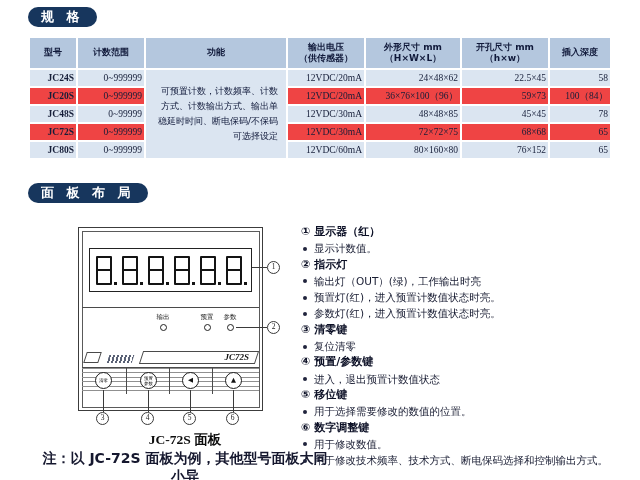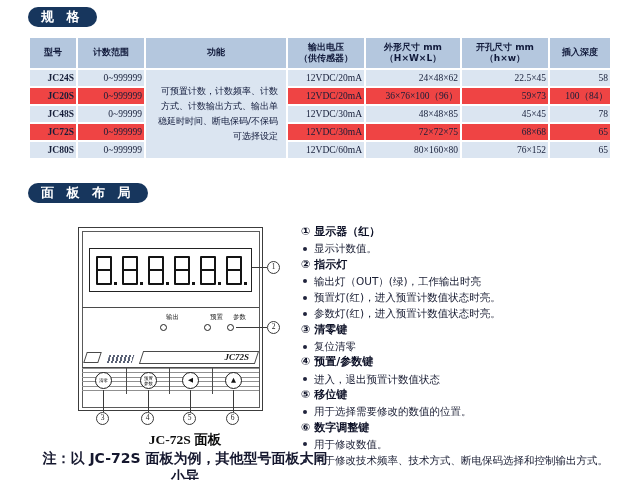--- a/index.html
+++ b/index.html
@@ -71,21 +71,21 @@
     height:2.5px;margin-top:-1.25px;background:#141414;
   }
   .digit::before{
     content:"";position:absolute;right:-7px;bottom:-2px;
     width:3px;height:3px;background:#141414;
   }
   .hline{position:absolute;background:#4a4a4a;height:1px;}
   #sep1{left:3px;right:3px;top:79px;}
   #sep2{left:3px;right:3px;top:139px;}
 
-  .indicator{position:absolute;width:32px;text-align:right;top:86px;}
+  .indicator{position:absolute;width:32px;text-align:center;top:86px;}
   .ind-label{font-size:6.5px;color:#222;line-height:7px;}
   .ind-lamp{
     width:7px;height:7px;border:1px solid #222;border-radius:50%;
     margin:3px auto 0 auto;background:#fff;box-sizing:border-box;
   }
   #ind-0{left:68px;}  #ind-1{left:112px;}  #ind-2{left:135px;}
 
   
   #logo-strip{position:absolute;left:0;top:122px;width:185px;height:16px;}
   .para{border:1px solid #4a4a4a;transform:skewX(-18deg);position:absolute;box-sizing:border-box;background:#fff;}

